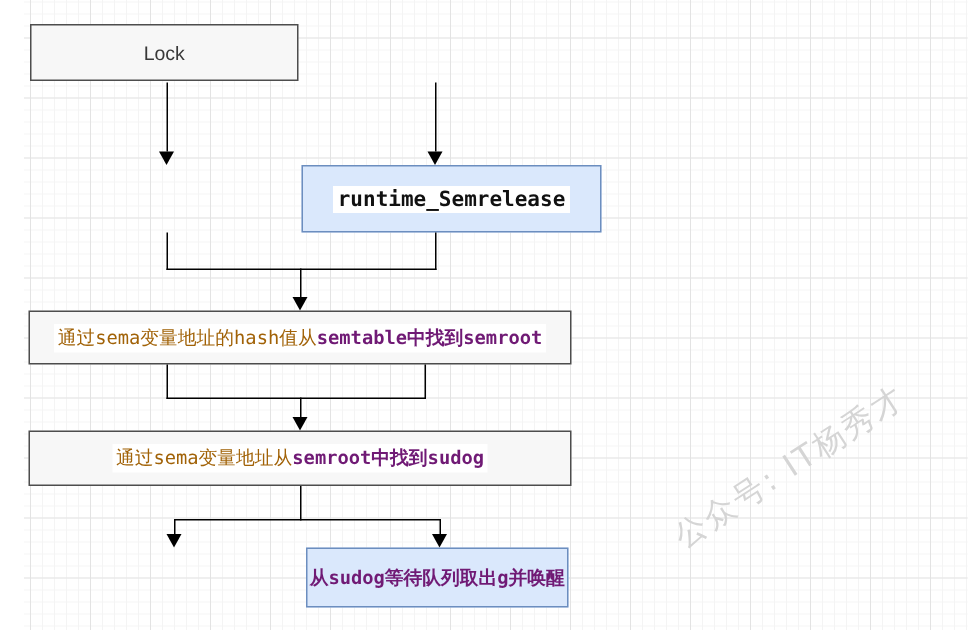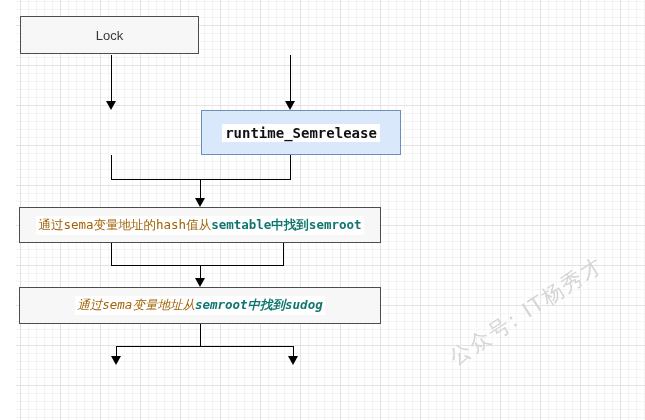--- a/index.html
+++ b/index.html
@@ -28,41 +28,41 @@
     font-family:"DejaVu Sans Mono","Liberation Mono",monospace;
     font-weight:bold;font-size:14px;color:#111;
     background:#fff;padding:1px 3px;white-space:nowrap;
   }
   .mixed{
     font-family:"DejaVu Sans Mono","DejaVu Sans",monospace;
     font-size:12.5px;background:#fff;padding:1px 2px;white-space:nowrap;
   }
   .mixed.nohl{background:transparent;}
   .t-gray{color:#a16207;font-weight:normal;}
-  .t-dark{color:#0f766e;font-weight:bold;}
+  .t-dark{color:#701a75;font-weight:bold;}
   .vline{position:absolute;width:1px;background:#000;}
   .hline{position:absolute;height:1px;background:#000;}
   .ah-down{
     position:absolute;width:0;height:0;
     border-left:5px solid transparent;border-right:5px solid transparent;
     border-top:9px solid #000;
   }
   .watermark{
     position:absolute;left:428px;top:348px;
     font-size:21px;color:#d5d5d5;letter-spacing:2px;white-space:nowrap;
     transform:rotate(-33deg);transform-origin:0 0;
     font-family:"DejaVu Sans","Liberation Sans",sans-serif;
   }
   
   #n-lock{left:4px;top:16px;width:179px;height:38px;}
   #n-unlock{left:183px;top:16px;width:182px;height:38px;}
   #n-semacquire{left:4px;top:110px;width:181px;height:45px;}
   #n-semrelease{left:185px;top:110px;width:200px;height:45px;}
   #n-find-semroot{left:3px;top:207px;width:362px;height:36px;}
-  #n-find-sudog{left:3px;top:287px;width:362px;height:37px;font-style:italic;}
+  #n-find-sudog{left:3px;top:287px;width:362px;height:37px;}
   #n-block{left:3px;top:365px;width:185px;height:40px;}
   #n-wakeup{left:188px;top:365px;width:175px;height:40px;}
 </style>
 </head>
 <body>
 
 <div id="canvas">
 
   <div class="node gray-node" id="n-lock">
     <span>Lock</span>
@@ -77,20 +77,23 @@
       <span class="t-gray">通过sema变量地址的hash值从</span><span class="t-dark">semtable中找到semroot</span>
     </span>
   </div>
 
   <div class="node gray-node" id="n-find-sudog">
     <span class="mixed">
       <span class="t-gray">通过sema变量地址从</span><span class="t-dark">semroot中找到sudog</span>
     </span>
   </div>
 
+  <div class="node blue-node" id="n-wakeup">
+    <span class="mixed nohl t-dark">从sudog等待队列取出g并唤醒</span>
+  </div>
 
   <div class="vline" style="left:95px;top:55px;height:46px;"></div>
   <div class="ah-down" style="left:90px;top:101px;"></div>
   <div class="vline" style="left:274px;top:55px;height:46px;"></div>
   <div class="ah-down" style="left:269px;top:101px;"></div>
 
   <div class="vline" style="left:95px;top:155px;height:25px;"></div>
   <div class="vline" style="left:274px;top:155px;height:25px;"></div>
   <div class="hline" style="left:95px;top:179px;width:180px;"></div>
   <div class="vline" style="left:184px;top:179px;height:19px;"></div>

